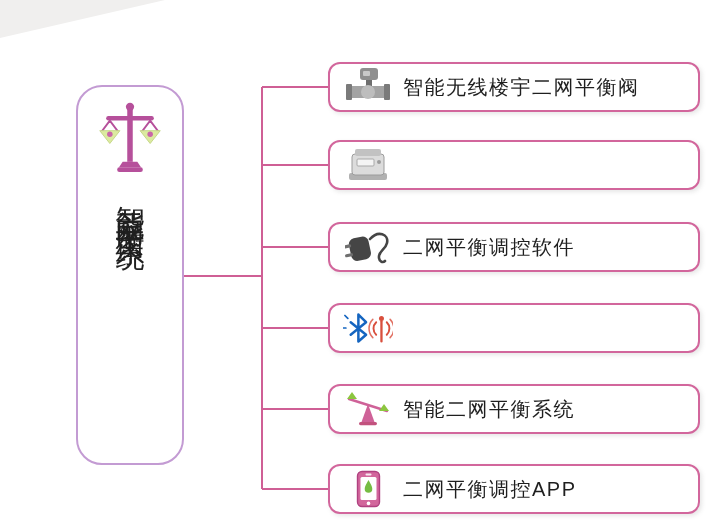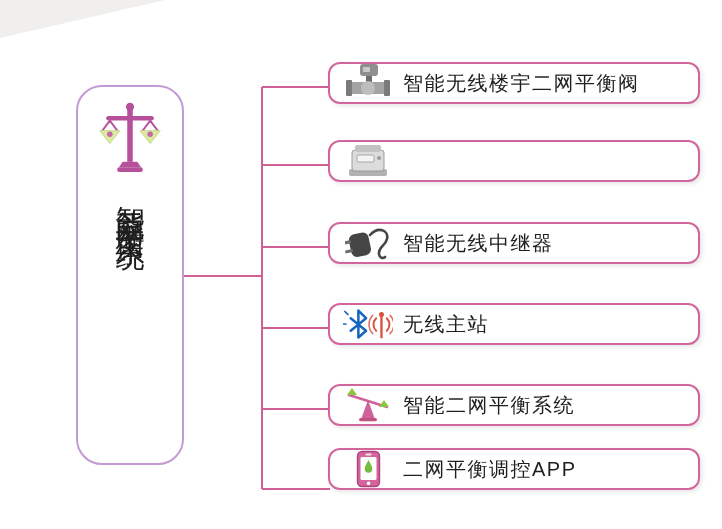--- a/index.html
+++ b/index.html
@@ -26,33 +26,33 @@
     display:flex;flex-direction:column;align-items:center;padding-top:12px;z-index:2;
   }
   .root-icon{flex:0 0 auto;}
   .root-label{
     margin-top:6px;
     writing-mode:vertical-rl;text-orientation:upright;
     font-size:29px;line-height:1;letter-spacing:5px;
     color:var(--text);font-weight:500;
   }
   .branch{
-    position:absolute;left:328px;width:372px;height:42px;
+    position:absolute;left:328px;width:372px;height:50px;
     background:#fff;border:2px solid var(--branch-border);border-radius:12px;
     display:flex;align-items:center;padding-left:13px;z-index:2;
     box-shadow:2px 2px 4px rgba(120,120,120,.18);
   }
   .branch-icon{
     width:50px;display:flex;align-items:center;justify-content:center;flex:0 0 auto;
   }
   .branch-label{
     font-size:20px;color:var(--text);letter-spacing:1.5px;white-space:nowrap;
     margin-left:10px;
   }
-  .b1{top:62px}.b2{top:140px}.b3{top:222px}.b4{top:303px}.b5{top:384px}.b6{top:448px}
+  .b1{top:62px}.b2{top:140px}.b3{top:222px}.b4{top:303px}.b5{top:384px}.b6{top:464px}
 </style>
 </head>
 <body>
 
 <div class="canvas">
 
   <div class="artifact"></div>
 
   <svg class="connectors" viewBox="0 0 722 529" fill="none">
     <path d="M183 276 H262" stroke="#cf5f95" stroke-width="2"></path>
@@ -112,37 +112,36 @@
     <span class="branch-icon">
       <svg width="46" height="40" viewBox="0 0 46 40">
         <g transform="rotate(-12 16 22)">
           <rect x="5" y="10" width="20" height="23" rx="6" fill="#454545"></rect>
           <rect x="-1" y="15" width="8" height="3.2" rx="1.5" fill="#6f6f6f"></rect>
           <rect x="-1" y="24" width="8" height="3.2" rx="1.5" fill="#6f6f6f"></rect>
         </g>
         <path d="M25 12 C33 3 44 7 42 16 C40.5 23 33 24 34 31 C34.5 35 38 36 40 34" stroke="#454545" stroke-width="2.6" fill="none" stroke-linecap="round"></path>
       </svg>
     </span>
-    <span class="branch-label">智能无线中继器</span>
+    <span class="branch-label">二网平衡调控软件</span>
   </div>
 
   <div class="branch b4">
     <span class="branch-icon">
       <svg width="50" height="34" viewBox="0 0 52 34">
         <path d="M16 3 v28 l8 -7 L8 11 M16 3 l8 8 L8 24" stroke="#1565c0" stroke-width="2.6" fill="none" stroke-linejoin="round" stroke-linecap="round"></path>
         <path d="M5 7 l-3 -3 M3 17 h-3" stroke="#1565c0" stroke-width="1.8" stroke-linecap="round"></path>
         <circle cx="40" cy="7" r="2.6" fill="#d94f3d"></circle>
         <path d="M40 10 V31" stroke="#d94f3d" stroke-width="2.4" stroke-linecap="round"></path>
         <path d="M34.5 11 a9 9 0 0 0 0 13" stroke="#d94f3d" stroke-width="2" fill="none" stroke-linecap="round"></path>
         <path d="M45.5 11 a9 9 0 0 1 0 13" stroke="#d94f3d" stroke-width="2" fill="none" stroke-linecap="round"></path>
         <path d="M31 8 a13.5 13.5 0 0 0 0 19" stroke="#d94f3d" stroke-width="1.6" fill="none" stroke-linecap="round" opacity=".8"></path>
         <path d="M49 8 a13.5 13.5 0 0 1 0 19" stroke="#d94f3d" stroke-width="1.6" fill="none" stroke-linecap="round" opacity=".8"></path>
       </svg>
     </span>
-    <span class="branch-label">无线主站</span>
   </div>
 
   <div class="branch b5">
     <span class="branch-icon">
       <svg width="44" height="36" viewBox="0 0 44 36">
         <rect x="13" y="31" width="18" height="3.2" rx="1.6" fill="#c2527e"></rect>
         <polygon points="22,13 28.5,31 15.5,31" fill="#cf6298"></polygon>
         <line x1="3" y1="8" x2="41" y2="20" stroke="#cf6298" stroke-width="2.4" stroke-linecap="round"></line>
         <polygon points="1,8 11,8 6,1" fill="#8cc63f"></polygon>
         <polygon points="33,20 43,20 38,13" fill="#8cc63f"></polygon>

